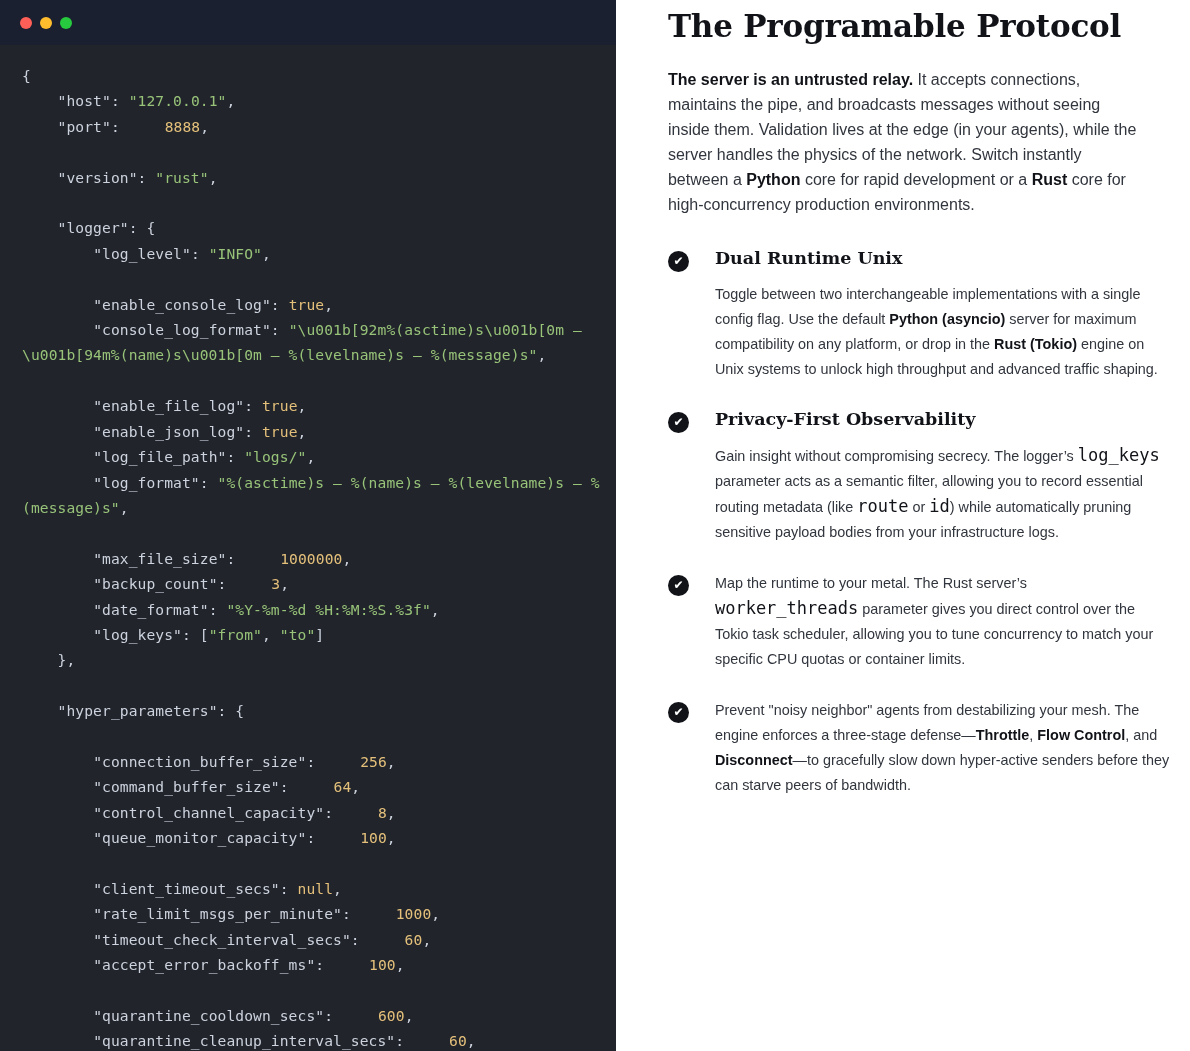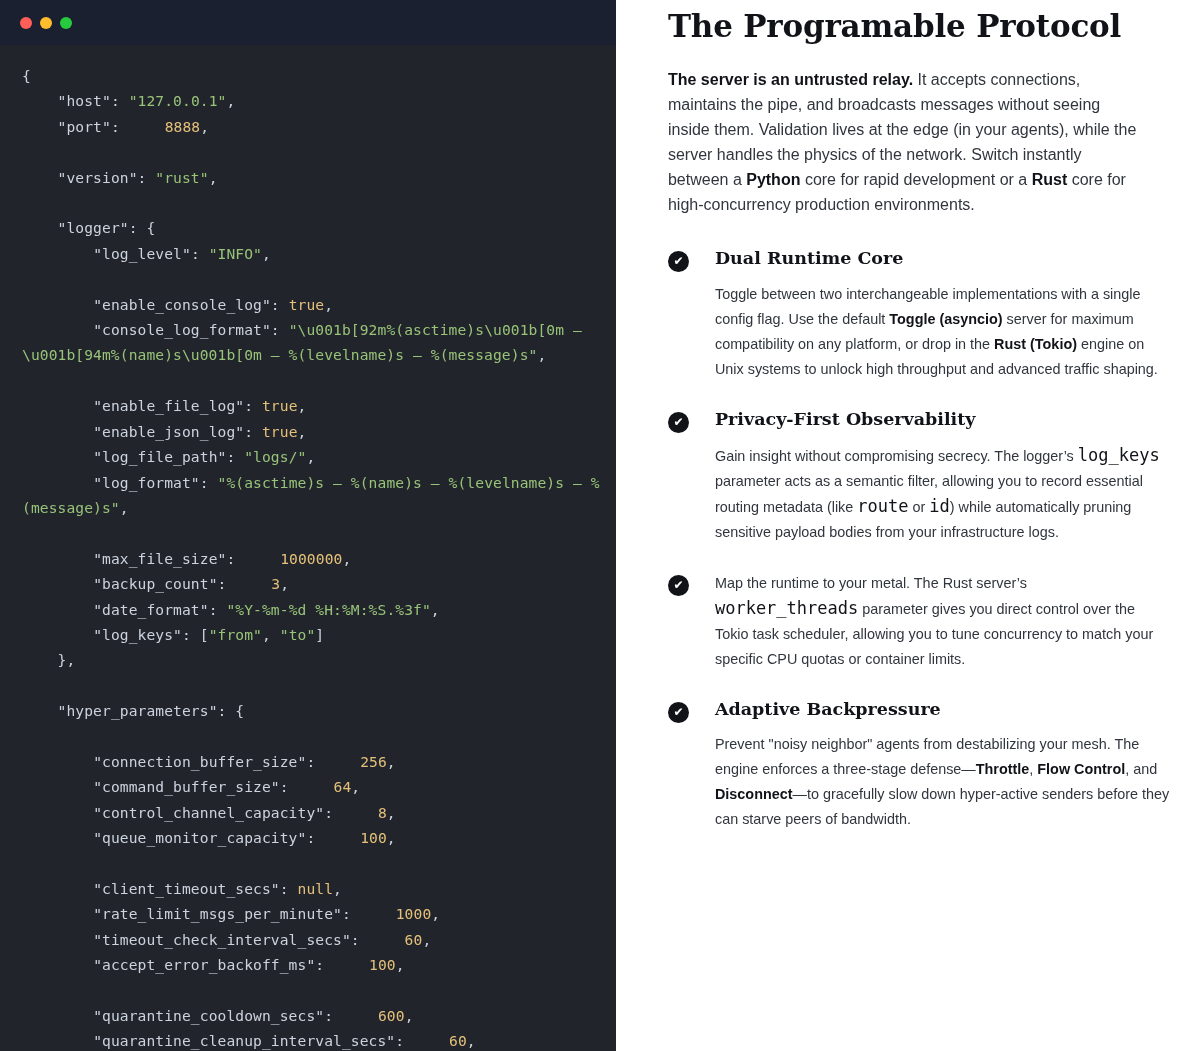--- a/index.html
+++ b/index.html
@@ -201,22 +201,22 @@
     <p class="intro">
       <b>The server is an untrusted relay.</b><span> It accepts connections, maintains the pipe, and broadcasts messages without seeing inside them. Validation lives at the edge (in your agents), while the server handles the physics of the network. Switch instantly between a </span><b>Python</b><span> core for rapid development or a </span><b>Rust</b><span> core for high-concurrency production environments.</span>
     </p>
 
     <div id="features">
         <div class="feature">
           <div class="feature-icon">
             <span class="check">✔</span>
           </div>
           <div class="feature-content">
-            <h2 class="feature-title">Dual Runtime Core</h2>
-            <p class="feature-desc"><span>Toggle between two interchangeable implementations with a single config flag. Use the default </span><b>Toggle (asyncio)</b><span> server for maximum compatibility on any platform, or drop in the </span><b>Rust (Tokio)</b><span> engine on Unix systems to unlock high throughput and advanced traffic shaping.</span></p>
+            <h2 class="feature-title">Dual Runtime Unix</h2>
+            <p class="feature-desc"><span>Toggle between two interchangeable implementations with a single config flag. Use the default </span><b>Python (asyncio)</b><span> server for maximum compatibility on any platform, or drop in the </span><b>Rust (Tokio)</b><span> engine on Unix systems to unlock high throughput and advanced traffic shaping.</span></p>
           </div>
         </div>
         <div class="feature">
           <div class="feature-icon">
             <span class="check">✔</span>
           </div>
           <div class="feature-content">
             <h2 class="feature-title">Privacy-First Observability</h2>
             <p class="feature-desc"><span>Gain insight without compromising secrecy. The logger’s </span><code class="inline">log_keys</code><span> parameter acts as a semantic filter, allowing you to record essential routing metadata (like </span><code class="inline">route</code><span> or </span><code class="inline">id</code><span>) while automatically pruning sensitive payload bodies from your infrastructure logs.</span></p>
           </div>
@@ -227,20 +227,19 @@
           </div>
           <div class="feature-content">
             <p class="feature-desc"><span>Map the runtime to your metal. The Rust server’s </span><code class="inline">worker_threads</code><span> parameter gives you direct control over the Tokio task scheduler, allowing you to tune concurrency to match your specific CPU quotas or container limits.</span></p>
           </div>
         </div>
         <div class="feature">
           <div class="feature-icon">
             <span class="check">✔</span>
           </div>
           <div class="feature-content">
-            <h2 class="feature-title">Adaptive Backpressure</h2>
             <p class="feature-desc"><span>Prevent "noisy neighbor" agents from destabilizing your mesh. The engine enforces a three-stage defense—</span><b>Throttle</b><span>, </span><b>Flow Control</b><span>, and </span><b>Disconnect</b><span>—to gracefully slow down hyper-active senders before they can starve peers of bandwidth.</span></p>
           </div>
         </div>
       </div>
   </div>
 
 </div>
 
 </body></html>

